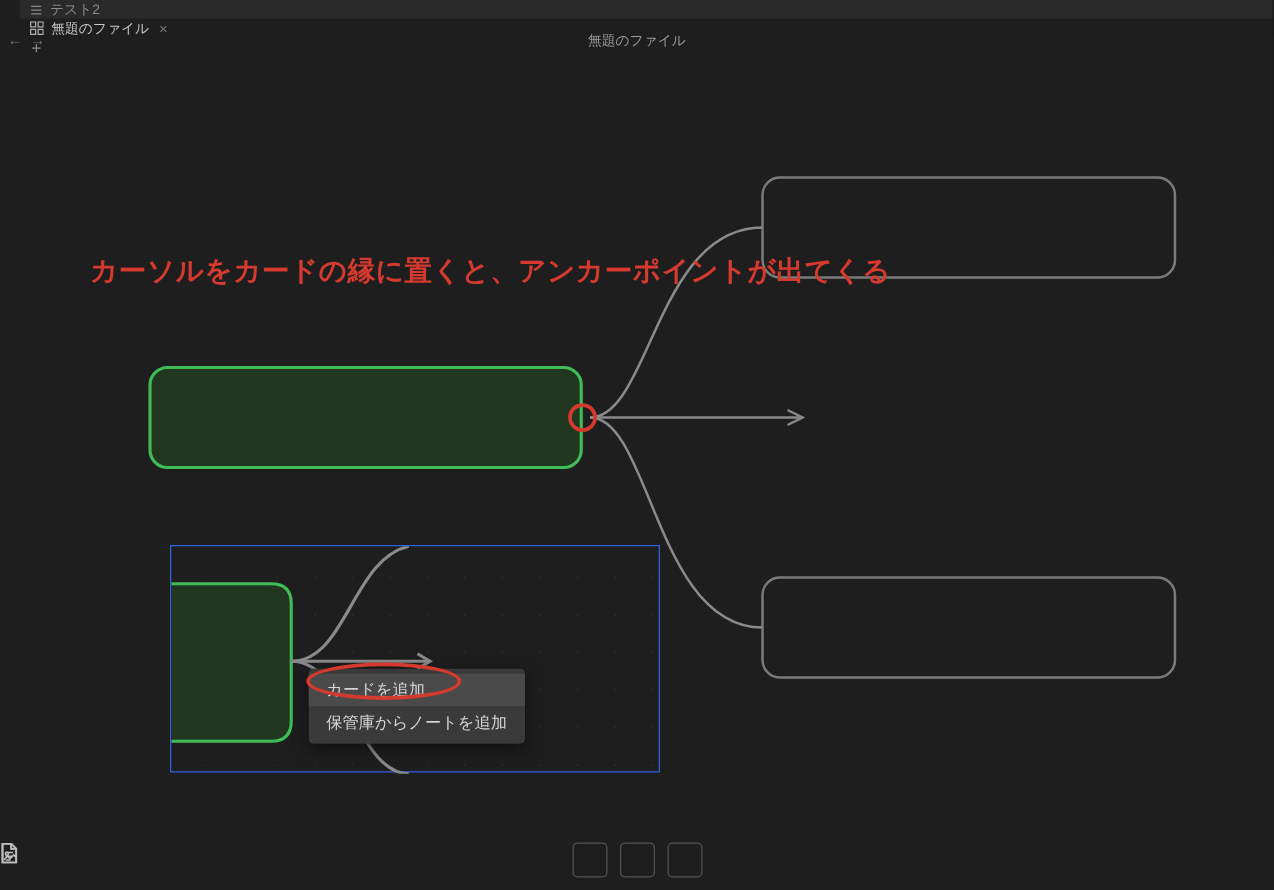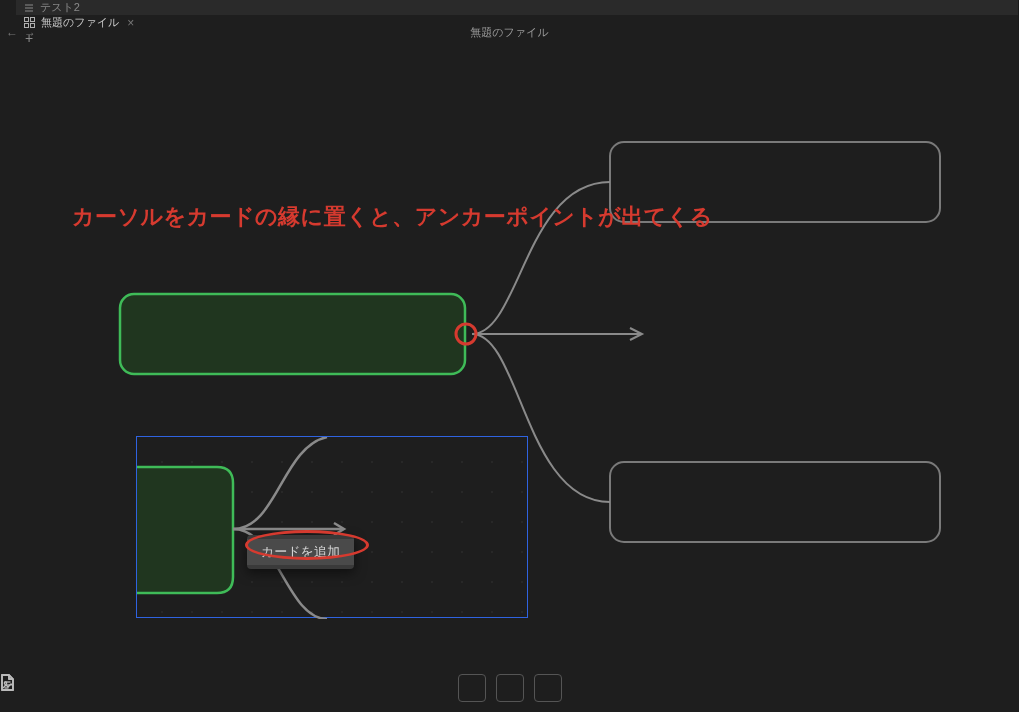--- a/index.html
+++ b/index.html
@@ -198,20 +198,23 @@
         <path d="M 96 92 C 150 92 205 92 205 92"></path>
         <polyline points="197,86 207,92 197,98"></polyline>
         <path d="M 96 92 C 140 92 150 182 190 182"></path>
       </g>
     </svg>
 
     <div class="ctxmenu" style="left:110px; top:98px;">
       <div class="item hl">
         <span>カードを追加</span>
       </div>
+      <div class="item">
+        <span>保管庫からノートを追加</span>
+      </div>
     </div>
 
     <div class="red-ellipse" style="left:108px; top:93px; width:124px; height:30px;"></div>
   </div>
 
   <div class="actionbar">
     <div class="abtn">
       <svg width="15" height="17" viewBox="0 0 15 17" fill="none" stroke="#bdbdbd" stroke-width="1.3">
         <path d="M2 1 h7 l4 4 v11 h-11 z"></path>
           <path d="M9 1 v4 h4"></path>

